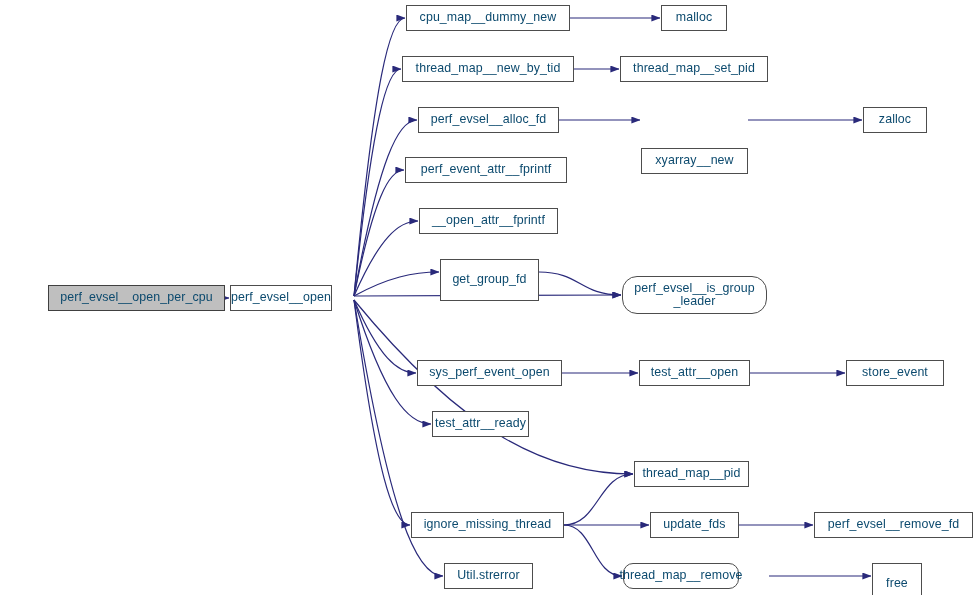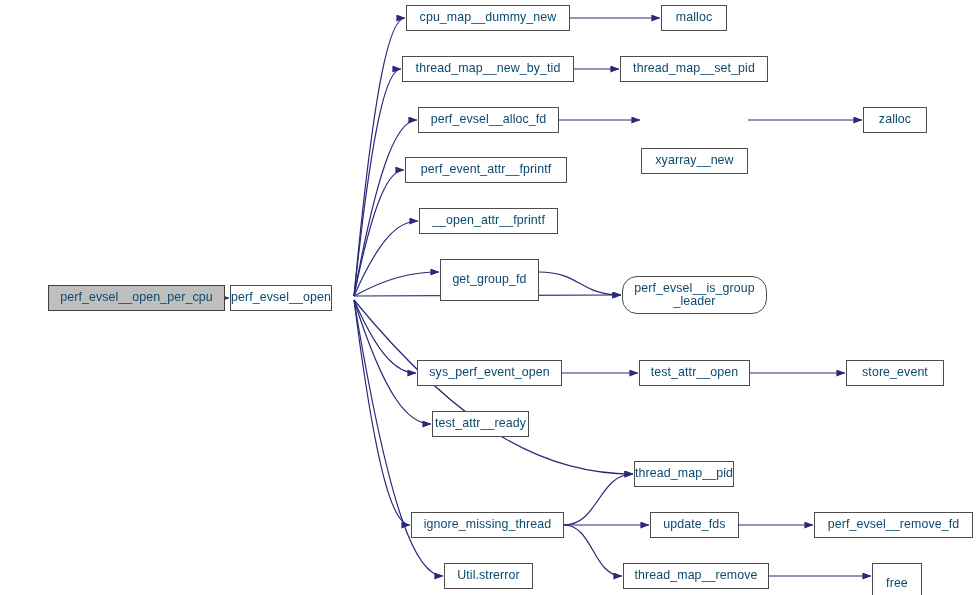--- a/index.html
+++ b/index.html
@@ -102,21 +102,21 @@
       <div class="gnode" style="left: 863px; top: 107px; width: 64px; height: 26px;"><span class="nlabel">zalloc</span></div>
       <div class="gnode" style="left: 405px; top: 157px; width: 162px; height: 26px;"><span class="nlabel">perf_event_attr__fprintf</span></div>
       <div class="gnode" style="left: 419px; top: 208px; width: 139px; height: 26px;"><span class="nlabel">__open_attr__fprintf</span></div>
       <div class="gnode" style="left: 440px; top: 259px; width: 99px; height: 42px;"><span class="nlabel">get_group_fd</span></div>
       <div class="gnode" style="left: 622px; top: 276px; width: 145px; height: 38px; border-radius: 15px;"><span class="nlabel">perf_evsel__is_group
 _leader</span></div>
       <div class="gnode" style="left: 417px; top: 360px; width: 145px; height: 26px;"><span class="nlabel">sys_perf_event_open</span></div>
       <div class="gnode" style="left: 639px; top: 360px; width: 111px; height: 26px;"><span class="nlabel">test_attr__open</span></div>
       <div class="gnode" style="left: 846px; top: 360px; width: 98px; height: 26px;"><span class="nlabel">store_event</span></div>
       <div class="gnode" style="left: 432px; top: 411px; width: 97px; height: 26px;"><span class="nlabel">test_attr__ready</span></div>
-      <div class="gnode" style="left: 634px; top: 461px; width: 100px; height: 26px;"><span class="nlabel">thread_map__pid</span></div>
+      <div class="gnode" style="left: 634px; top: 461px; width: 115px; height: 26px;"><span class="nlabel">thread_map__pid</span></div>
       <div class="gnode" style="left: 411px; top: 512px; width: 153px; height: 26px;"><span class="nlabel">ignore_missing_thread</span></div>
       <div class="gnode" style="left: 650px; top: 512px; width: 89px; height: 26px;"><span class="nlabel">update_fds</span></div>
       <div class="gnode" style="left: 814px; top: 512px; width: 159px; height: 26px;"><span class="nlabel">perf_evsel__remove_fd</span></div>
       <div class="gnode" style="left: 444px; top: 563px; width: 89px; height: 26px;"><span class="nlabel">Util.strerror</span></div>
-      <div class="gnode" style="left: 623px; top: 563px; width: 146px; height: 26px;"><span class="nlabel">thread_map__remove</span></div>
+      <div class="gnode" style="left: 623px; top: 563px; width: 116px; height: 26px; border-radius: 10px;"><span class="nlabel">thread_map__remove</span></div>
       <div class="gnode" style="left: 872px; top: 563px; width: 50px; height: 42px;"><span class="nlabel">free</span></div>
     </div>
 </div>
 
 </body></html>

